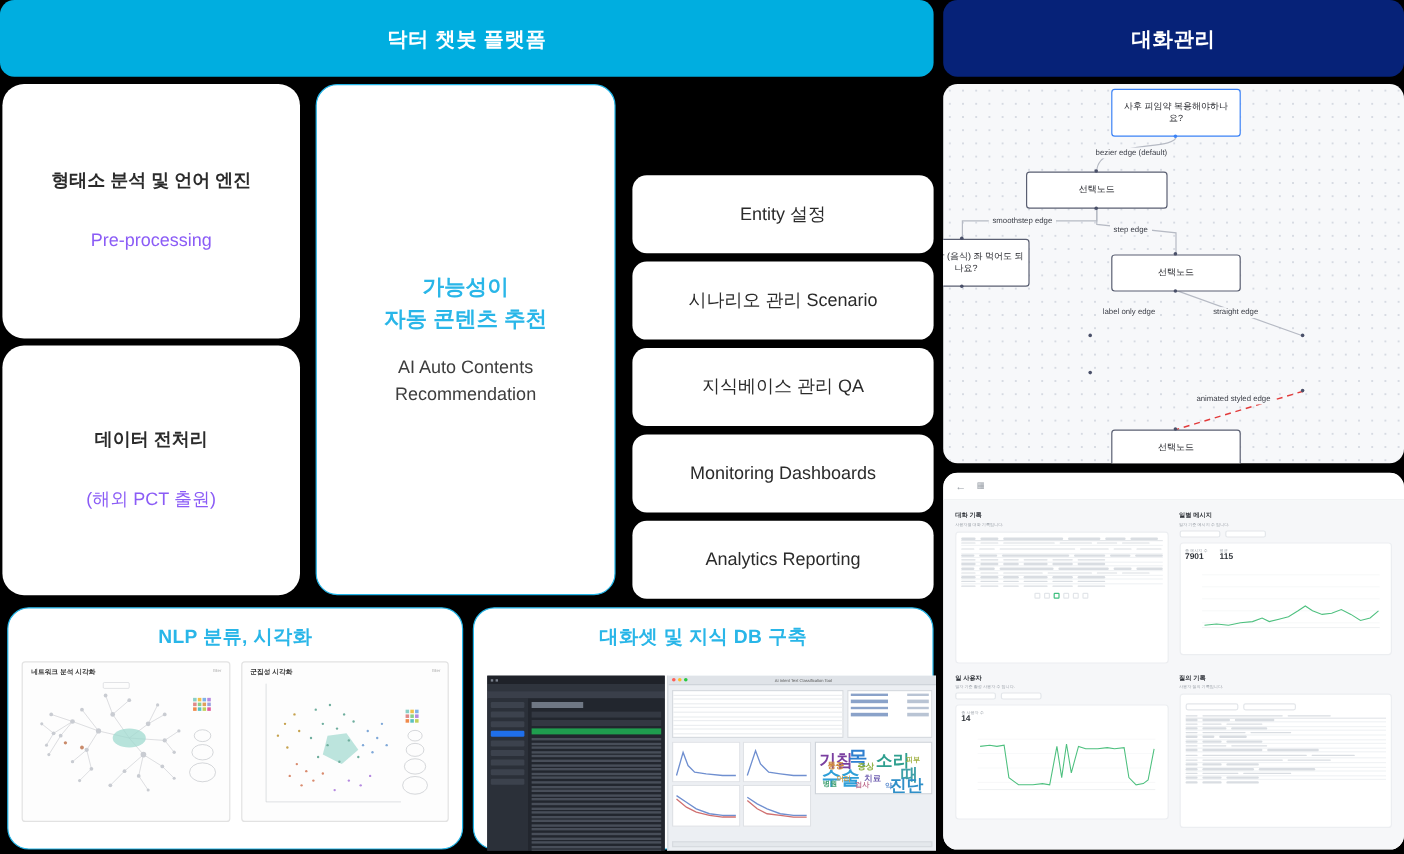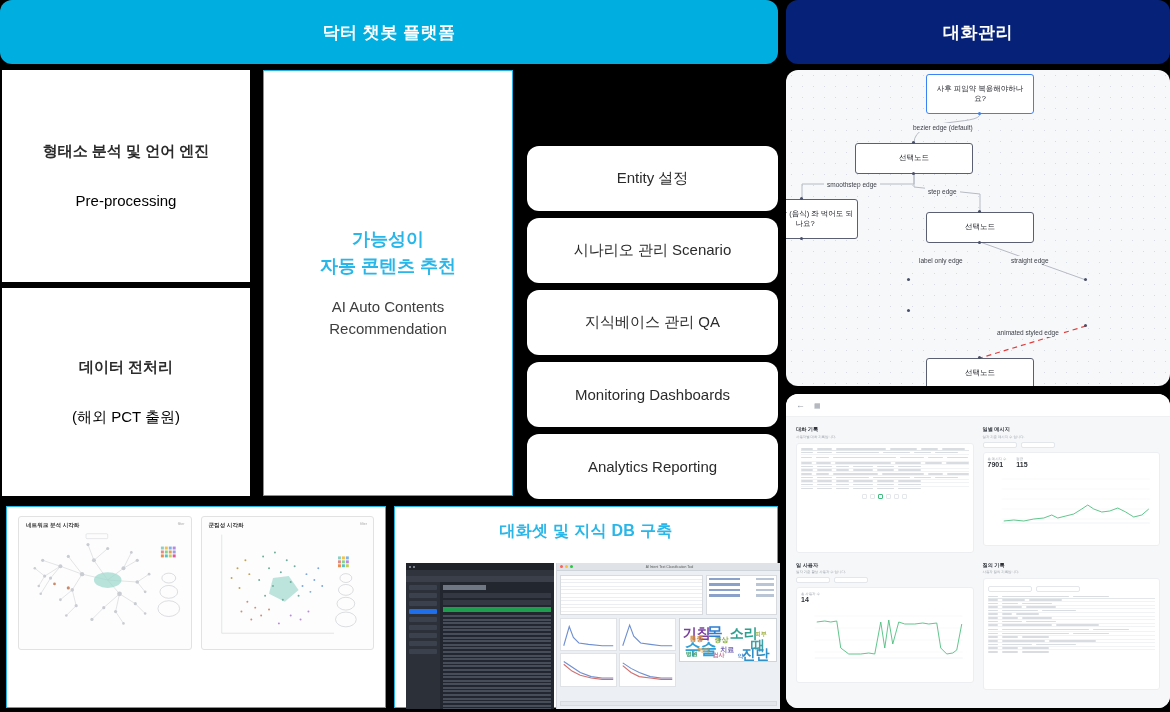--- a/index.html
+++ b/index.html
@@ -18,35 +18,35 @@
     display: flex; align-items: center; justify-content: center;
     color: #fff; font-weight: bold; font-size: 17px; letter-spacing: .5px;
   }
   .hdr-left  { left: 0;   top: 0;  width: 778px; height: 64px; background: #00AEE0; }
   .hdr-right { left: 786px; top: 0; width: 384px; height: 64px; background: #062278; }
 
   
   .card {
     position: absolute;
     background: #fff;
-    border-radius: 0;
+    border-radius: 18px;
   }
   .card.outline { border: 1.5px solid #22B5E8; }
 
   
   .big-card {
     display: flex; flex-direction: column;
     align-items: center; justify-content: center;
     text-align: center;
   }
   .big-card .k {
     font-size: 15px; font-weight: bold; color: #2b2b2b; line-height: 1.45;
   }
   .big-card .e {
-    font-size: 15px; color: #000000; line-height: 1.45; font-weight: normal; margin-top: 28px;
+    font-size: 15px; color: #8b5cf6; line-height: 1.45; font-weight: normal; margin-top: 28px;
   }
 
   
   #ai-card .ai-k {
     font-size: 18px; font-weight: bold; color: #29B6E8; line-height: 1.5;
     text-align: center;
   }
   #ai-card .ai-e {
     margin-top: 16px;
     font-size: 15px; color: #3d3d3d; line-height: 1.45; text-align: center;
@@ -205,20 +205,21 @@
     <span>지식베이스 관리 QA</span>
     </div>
   <div class="pill" style="top:362px;">
     <span>Monitoring Dashboards</span>
     </div>
   <div class="pill" style="top:434px;">
     <span>Analytics Reporting</span>
     </div>
 
   <div class="card outline" id="nlp-panel">
+    <div class="ptitle">NLP 분류, 시각화</div>
     <div class="thumbrow">
 
       <div class="thumb">
         <div class="tt">네트워크 분석 시각화</div>
         <div class="tr">filter</div>
         <svg width="100%" height="100%" viewBox="0 0 170 134">
           <g stroke="#b9bcc2" stroke-width="0.4" fill="none">
             <path d="M88 64 L62 58 L40 50 M62 58 L48 40 M40 50 L22 44 M40 50 L30 62 M88 64 L74 44 M74 44 L68 28 M74 44 L88 32 M88 64 L104 52 M104 52 L118 44 M104 52 L112 36 M88 64 L100 78 M100 78 L96 96 M100 78 L116 88 M100 78 L84 92 M84 92 L72 104 M88 64 L118 66 M118 66 L130 58 M118 66 L126 76 M40 50 L24 60 M24 60 L14 52 M24 60 L18 70 M62 58 L52 74 M52 74 L40 84 M52 74 L56 90 M56 90 L46 100 M30 62 L20 78 M96 96 L104 108 M116 88 L126 98"></path>
           </g>
           <ellipse cx="88" cy="64" rx="14" ry="8" fill="#9fd9cf" opacity="0.75"></ellipse>

